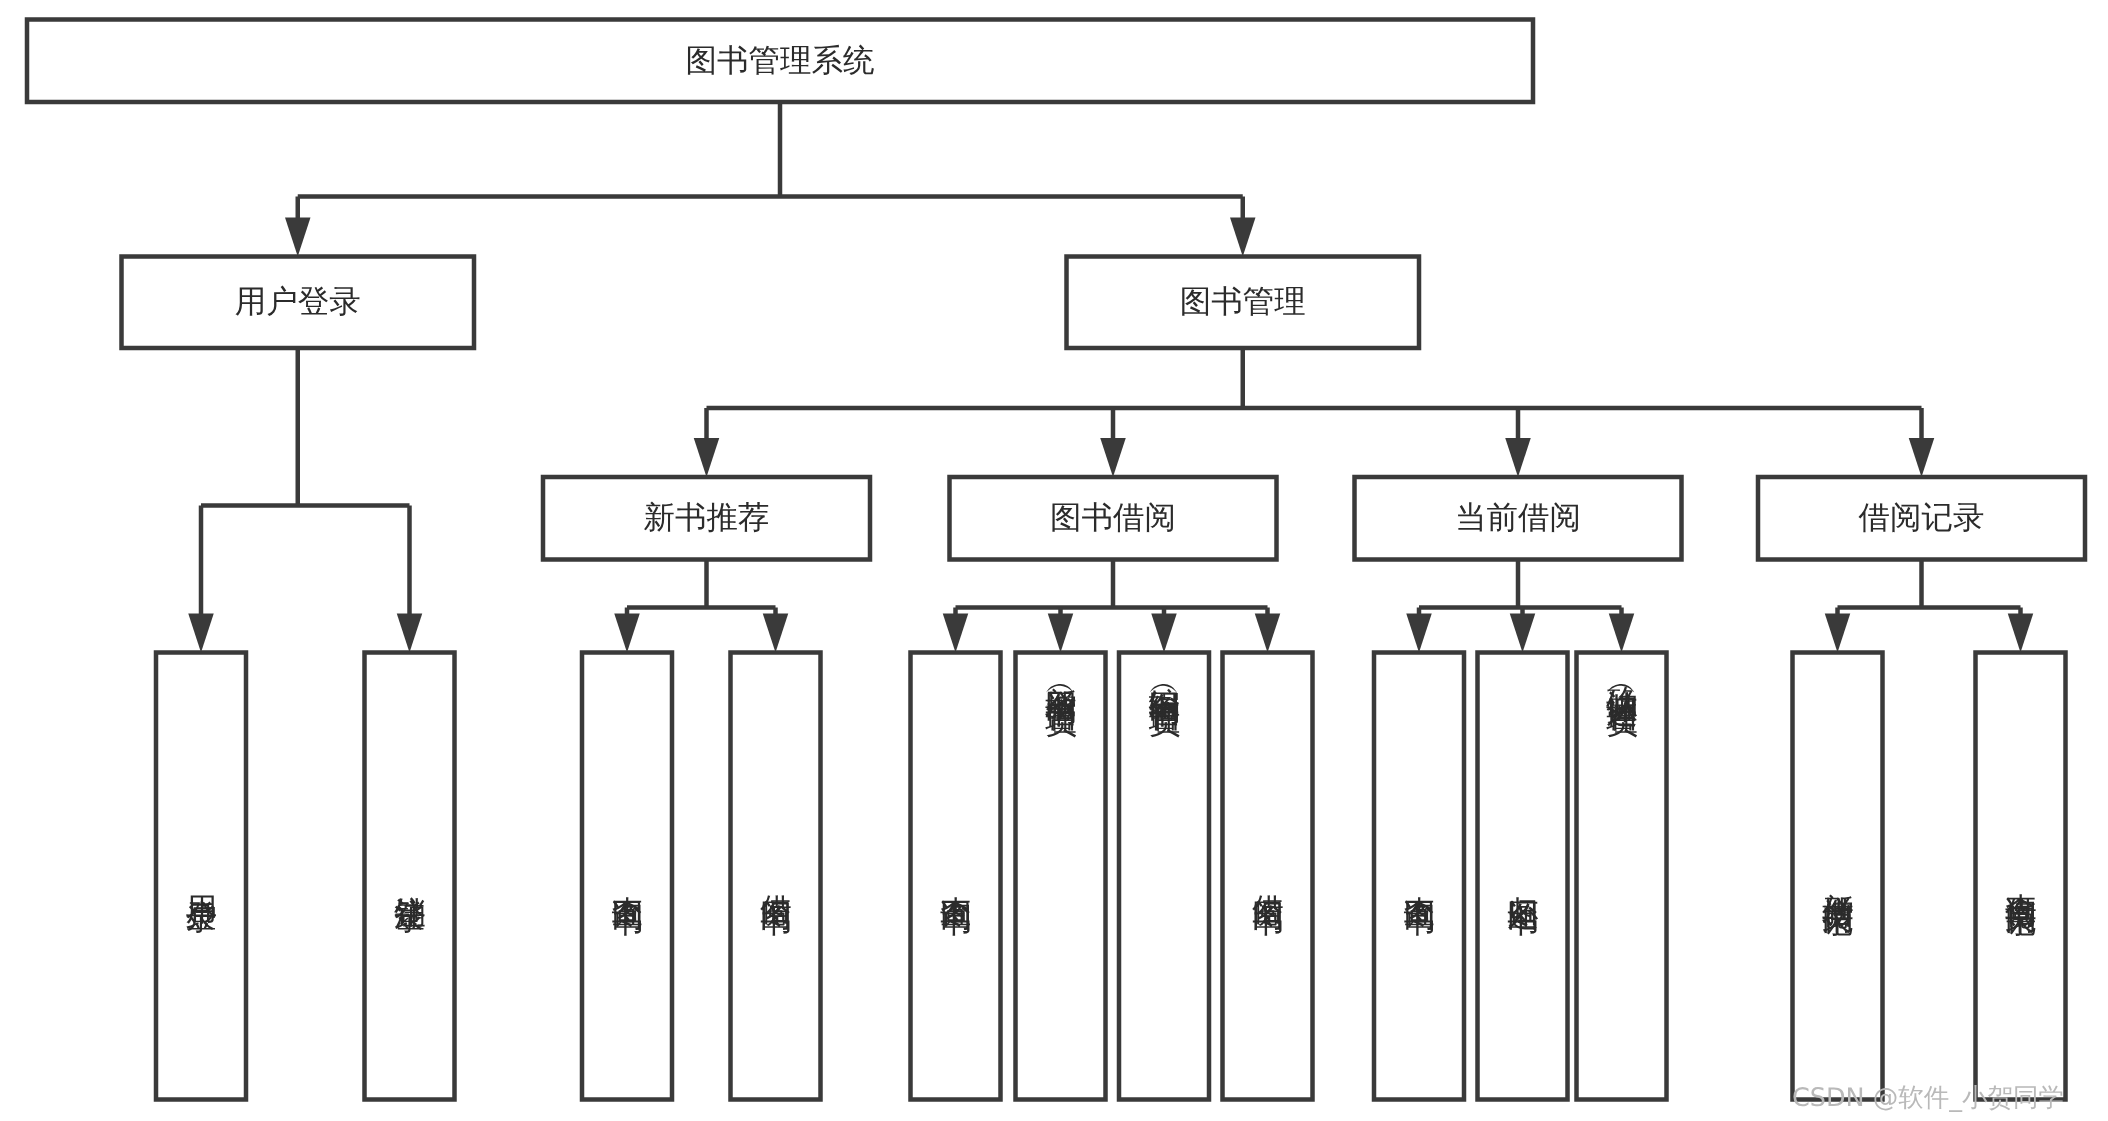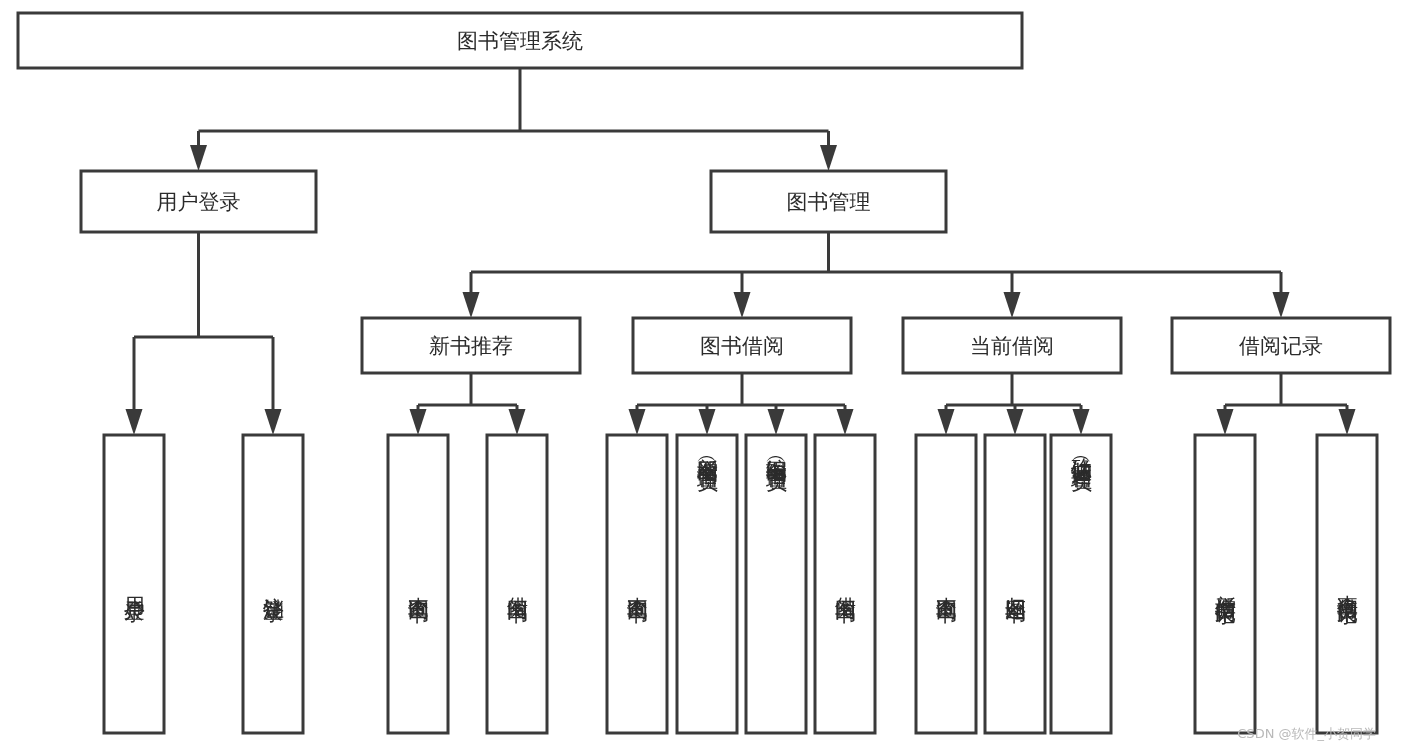--- a/index.html
+++ b/index.html
@@ -70,21 +70,21 @@
     letter-spacing: 2px;
     color: #2b2b2b;
     white-space: nowrap;
     text-align: center;
   }
   .watermark {
     position: absolute;
     right: 8px;
     bottom: 4px;
     font-family: "DejaVu Sans", "Liberation Sans", sans-serif;
-    font-size: 13px;
+    font-size: 17px;
     color: #b9b9b9;
     white-space: nowrap;
     user-select: none;
   }
 </style>
 </head>
 <body>
 
 <div id="diagram-root">
 

